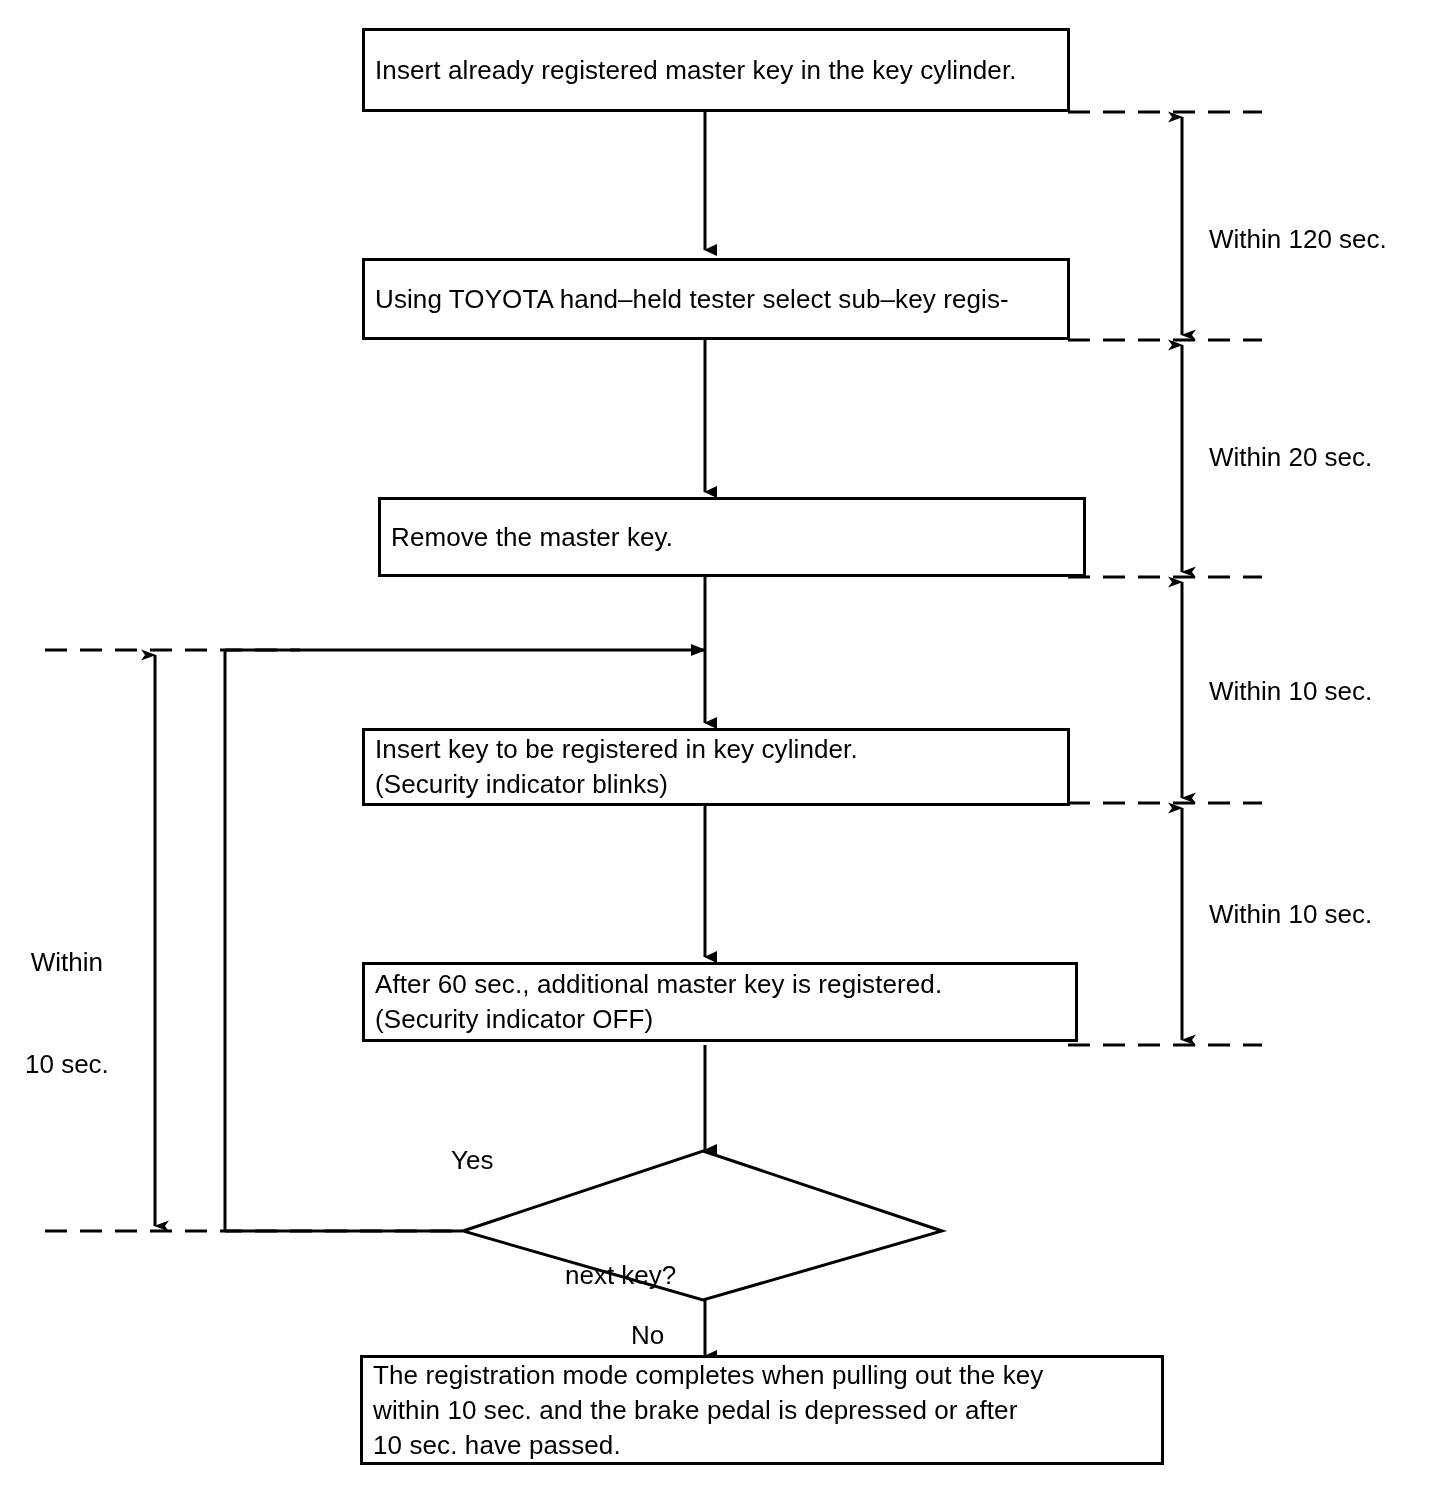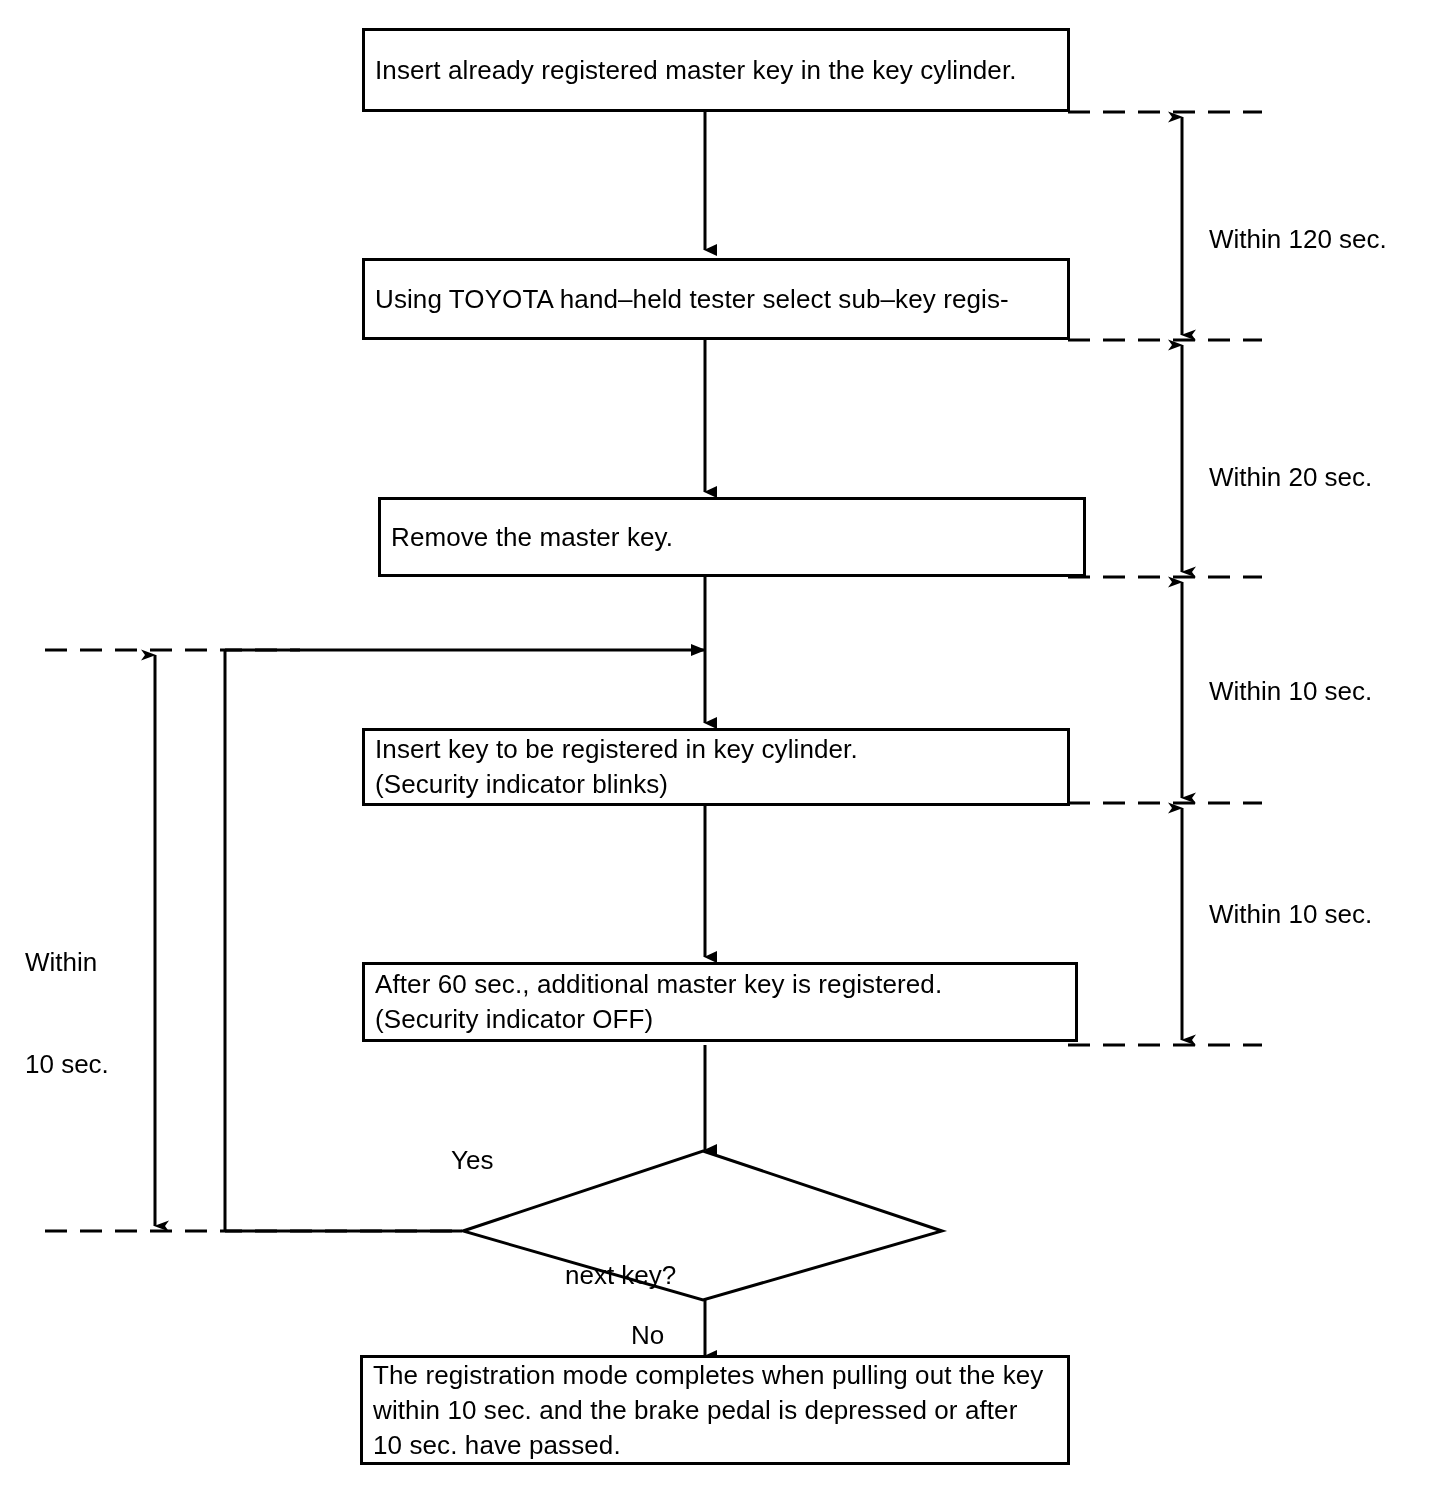--- a/index.html
+++ b/index.html
@@ -141,40 +141,40 @@
   <div class="proc-box" style="left:362px; top:728px; width:708px; height:78px;">
     <div class="proc-line">Insert key to be registered in key cylinder.</div>
     <div class="proc-line">(Security indicator blinks)</div>
   </div>
 
   <div class="proc-box" style="left:362px; top:962px; width:716px; height:80px;">
     <div class="proc-line">After 60 sec., additional master key is registered.</div>
     <div class="proc-line">(Security indicator OFF)</div>
   </div>
 
-  <div class="proc-box" style="left:360px; top:1355px; width:710px; height:110px;">
+  <div class="proc-box" style="left:360px; top:1355px; width:804px; height:110px;">
     <div class="proc-line">The registration mode completes when pulling out the key</div>
     <div class="proc-line">within 10 sec. and the brake pedal is depressed or after</div>
     <div class="proc-line">10 sec. have passed.</div>
   </div>
 
   <div class="diamond-text" style="left:565px; top:1188px; width:330px;">
     <div>next key?</div>
   </div>
 
   <div class="branch-label" style="left:451px; top:1145px;">Yes</div>
 
   <div class="branch-label" style="left:631px; top:1320px;">No</div>
 
   <div class="dim-label" style="left:1209px; top:222px;">Within 120 sec.</div>
 
-  <div class="dim-label" style="left:1209px; top:460px;">Within 20 sec.</div>
+  <div class="dim-label" style="left:1209px; top:440px;">Within 20 sec.</div>
 
   <div class="dim-label" style="left:1209px; top:674px;">Within 10 sec.</div>
 
   <div class="dim-label" style="left:1209px; top:897px;">Within 10 sec.</div>
 
-  <div class="dim-label" style="left:25px; top:877px;">
+  <div class="dim-label" style="left:25px; top:877px;text-align:center;">
     <div>Within</div>
     <div>10 sec.</div>
   </div>
 
 </div>
 
 </body></html>

